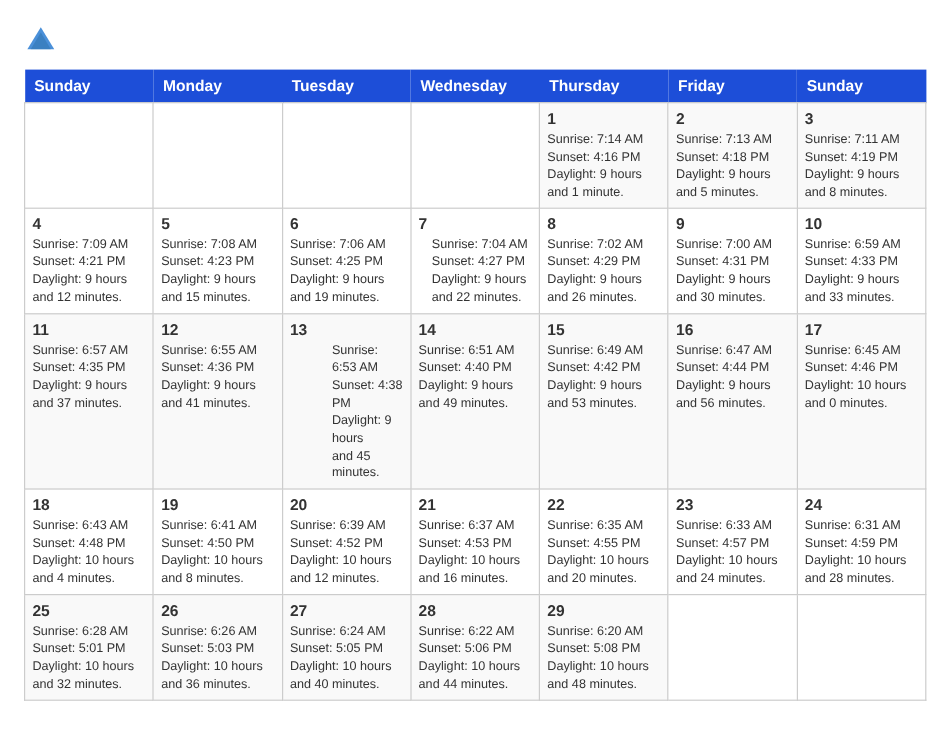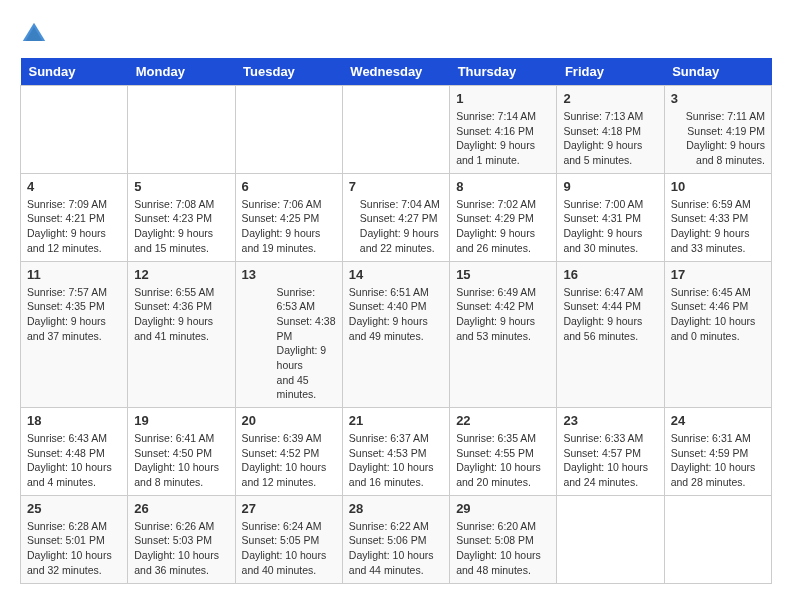--- a/index.html
+++ b/index.html
@@ -137,21 +137,21 @@
         </td>
         <td>
           <span class="day-number">2</span>
           <div class="day-info" style="white-space: pre-line;">Sunrise: 7:13 AM
 Sunset: 4:18 PM
 Daylight: 9 hours
 and 5 minutes.</div>
         </td>
         <td>
           <span class="day-number">3</span>
-          <div class="day-info" style="white-space: pre-line; text-align: right;">Sunrise: 7:11 AM
+          <div class="day-info" style="white-space: pre-line;">Sunrise: 7:11 AM
 Sunset: 4:19 PM
 Daylight: 9 hours
 and 8 minutes.</div>
         </td>
       </tr>
       <tr>
         <td>
           <span class="day-number">4</span>
           <div class="day-info" style="white-space: pre-line;">Sunrise: 7:09 AM
 Sunset: 4:21 PM
@@ -197,21 +197,21 @@
           <span class="day-number">10</span>
           <div class="day-info" style="white-space: pre-line;">Sunrise: 6:59 AM
 Sunset: 4:33 PM
 Daylight: 9 hours
 and 33 minutes.</div>
         </td>
       </tr>
       <tr>
         <td>
           <span class="day-number">11</span>
-          <div class="day-info" style="white-space: pre-line;">Sunrise: 7:57 AM
+          <div class="day-info" style="white-space: pre-line;">Sunrise: 6:57 AM
 Sunset: 4:35 PM
 Daylight: 9 hours
 and 37 minutes.</div>
         </td>
         <td>
           <span class="day-number">12</span>
           <div class="day-info" style="white-space: pre-line;">Sunrise: 6:55 AM
 Sunset: 4:36 PM
 Daylight: 9 hours
 and 41 minutes.</div>

